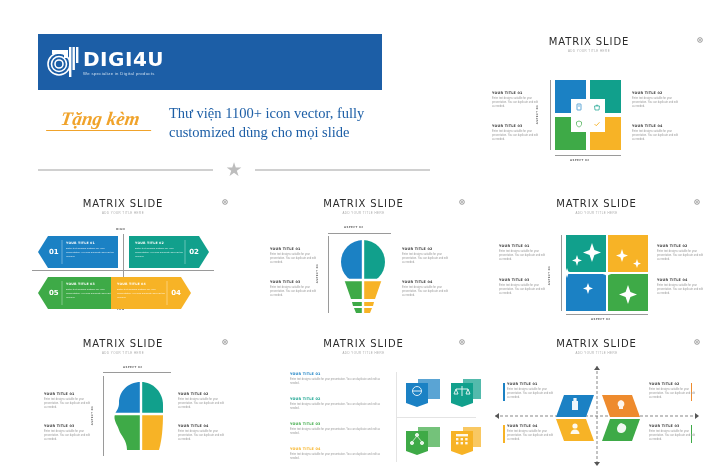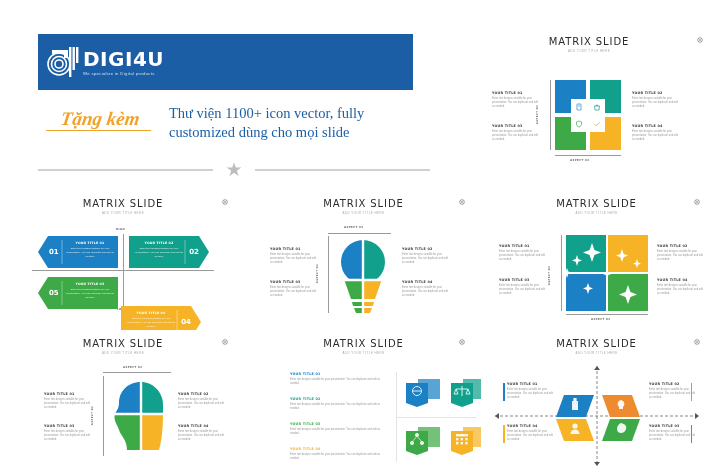--- a/index.html
+++ b/index.html
@@ -8,21 +8,21 @@
     width:712px; height:475px;
     background:#ffffff;
     font-family:"Liberation Sans", sans-serif;
     overflow:hidden;
     position:relative;
   }
 
   
   #header-promo { position:absolute; left:0; top:0; width:445px; height:190px; }
   .banner {
-    position:absolute; left:38px; top:34px; width:375px; height:56px;
+    position:absolute; left:38px; top:34px; width:344px; height:56px;
     background:#1C5EA6; display:flex; align-items:flex-end;
   }
   .logo-box { width:140px; height:56px; display:flex; align-items:center; padding-left:8px; }
   .logo-mark { width:34px; height:40px; position:relative; flex:0 0 auto; }
   .logo-mark svg { display:block; }
   .logo-text { margin-left:3px; }
   .logo-word {
     color:#ffffff; font-weight:bold; font-size:20px; letter-spacing:0.5px;
     font-family:"DejaVu Sans", sans-serif; line-height:1;
   }
@@ -101,21 +101,21 @@
   .q-grid { position:absolute; left:89px; top:52px; width:66px; height:70px; }
   .q-cell { position:absolute; width:31px; height:33px; }
   .q-icon {
     position:absolute; width:16px; height:16px; background:#ffffff;
     display:flex; align-items:center; justify-content:center;
   }
   .q-icon svg { display:block; }
 
   
   #slide-matrix-chevrons { left:0px; top:190px; width:246px; height:140px; }
-  .chev { position:absolute; height:32px; width:80px; color:#fff;text-align:center; }
+  .chev { position:absolute; height:32px; width:80px; color:#fff; }
   .chev .num {
     position:absolute; top:50%; transform:translateY(-50%); font-size:7px;
     font-weight:bold; font-family:"DejaVu Sans", sans-serif;
   }
   .chev .body { position:absolute; top:5px; }
   .chev .ct { font-size:3.2px; font-weight:bold; letter-spacing:0.2px; margin-bottom:2px; font-family:"DejaVu Sans", sans-serif;}
   .chev .cb { font-size:2.5px; line-height:1.6; opacity:.88; width:48px; font-family:"Liberation Sans", sans-serif;}
 
   
   #slide-matrix-bulb { left:246px; top:190px; width:235px; height:140px; }
@@ -286,21 +286,21 @@
       <path d="M10 0 H80 V32 H10 L0 16 Z" fill="#3EAA47"></path>
       <line x1="24" y1="4" x2="24" y2="28" stroke="#ffffff" stroke-width="0.6" opacity="0.6"></line>
     </svg>
     <span class="num" style="left:11px;">05</span>
     <span class="body" style="left:28px;">
       <span class="ct" style="display:block;">YOUR TITLE 03</span>
       <span class="cb" style="display:block;">Enter text designs suitable for your presentation. You can duplicate and edit as needed.</span>
     </span>
   </div>
 
-  <div class="chev" style="left:121px;top:87px;margin-top:29px;">
+  <div class="chev" style="left:111px;top:87px;">
     <svg width="80" height="32" viewBox="0 0 80 32" style="position:absolute;left:0;top:0;">
       <path d="M0 0 H70 L80 16 L70 32 H0 Z" fill="#F7B326"></path>
       <line x1="56" y1="4" x2="56" y2="28" stroke="#ffffff" stroke-width="0.6" opacity="0.6"></line>
     </svg>
     <span class="num" style="right:10px;">04</span>
     <span class="body" style="left:6px;">
       <span class="ct" style="display:block;">YOUR TITLE 04</span>
       <span class="cb" style="display:block;">Enter text designs suitable for your presentation. You can duplicate and edit as needed.</span>
     </span>
   </div>

